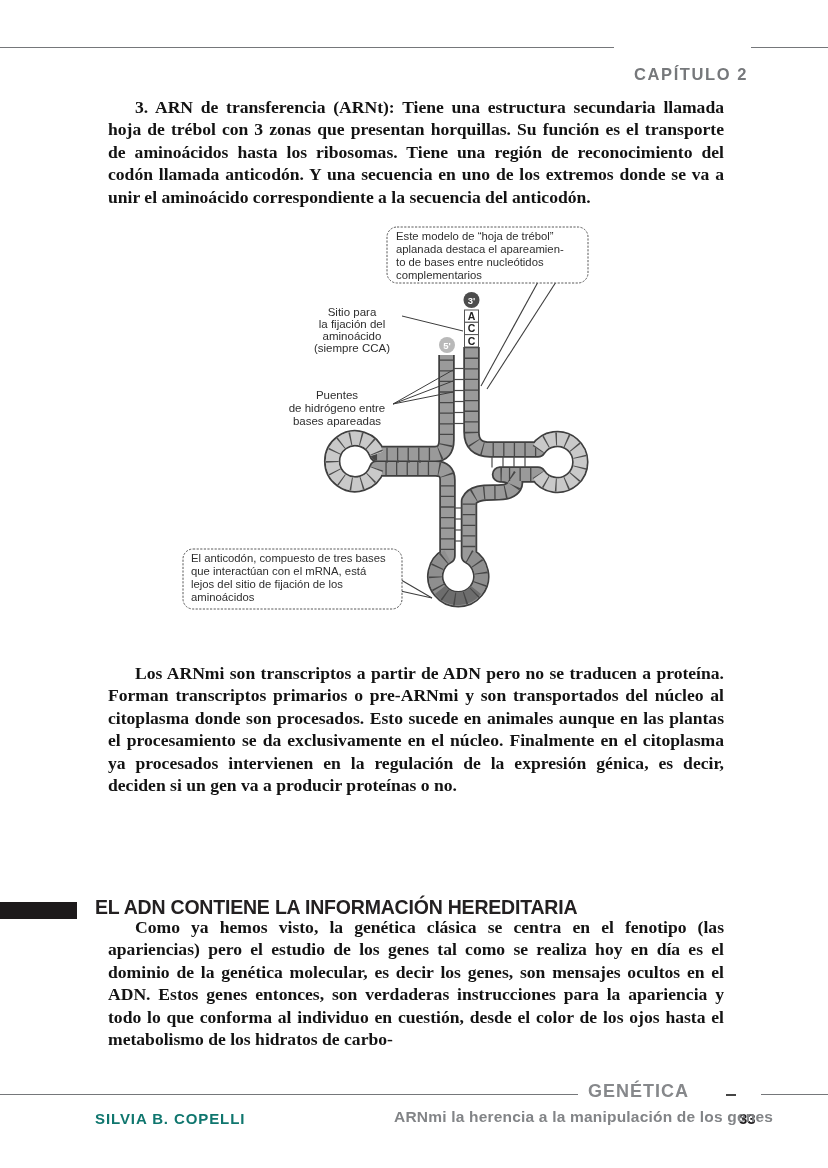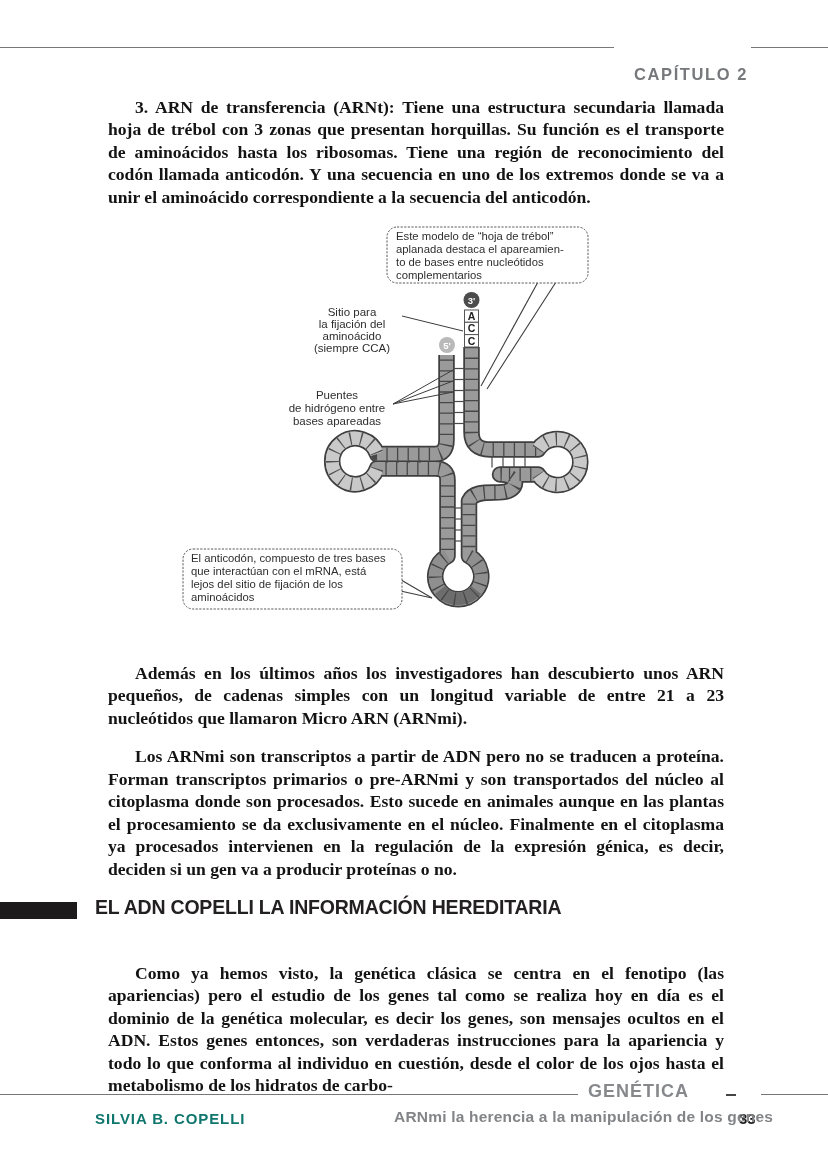--- a/index.html
+++ b/index.html
@@ -147,28 +147,27 @@
     <rect x="294.5" y="92" width="14" height="12.3" fill="#ffffff" stroke="#555555"></rect>
     <rect x="294.5" y="104.3" width="14" height="12.3" fill="#ffffff" stroke="#555555"></rect>
     <rect x="294.5" y="116.6" width="14" height="12.4" fill="#ffffff" stroke="#555555"></rect>
     <text class="base" x="301.5" y="101.8" text-anchor="middle">A</text>
     <text class="base" x="301.5" y="114.1" text-anchor="middle">C</text>
     <text class="base" x="301.5" y="126.5" text-anchor="middle">C</text>
   </g>
 </svg>
 
 <div class="para" style="top:646px;">
-  <p>Además en los últimos años los investigadores han descubierto unos ARN pequeños, de cadenas simples con un longitud variable de entre 21 a 23 nucleótidos que llamaron Micro ARN (ARNmi).</p>
   <p>Los ARNmi son transcriptos a partir de ADN pero no se traducen a proteína. Forman transcriptos primarios o pre-ARNmi y son transportados del núcleo al citoplasma donde son procesados. Esto sucede en animales aunque en las plantas el procesamiento se da exclusivamente en el núcleo. Finalmente en el citoplasma ya procesados intervienen en la regulación de la expresión génica, es decir, deciden si un gen va a producir proteínas o no.</p>
 </div>
 
 <div class="section-bar"></div>
-<h2 class="section-title" style="margin:0;">EL ADN COPELLI LA INFORMACIÓN HEREDITARIA</h2>
+<h2 class="section-title" style="margin:0;">EL ADN CONTIENE LA INFORMACIÓN HEREDITARIA</h2>
 
-<div class="para" style="top:946px;">
+<div class="para" style="top:900px;">
   <p>Como ya hemos visto, la genética clásica se centra en el fenotipo (las apariencias) pero el estudio de los genes tal como se realiza hoy en día es el dominio de la genética molecular, es decir los genes, son mensajes ocultos en el ADN. Estos genes entonces, son verdaderas instrucciones para la apariencia y todo lo que conforma al individuo en cuestión, desde el color de los ojos hasta el metabolismo de los hidratos de carbo-</p>
 </div>
 
 <div class="rule" style="left:0;top:1094px;width:578px;"></div>
 <div class="footer-series">GENÉTICA</div>
 <div class="rule-dark" style="left:726px;top:1094px;width:10px;"></div>
 <div class="footer-page">33</div>
 <div class="rule" style="left:761px;top:1094px;width:67px;"></div>
 <div class="footer-author">SILVIA B. COPELLI</div>
 <div class="footer-subtitle">ARNmi la herencia a la manipulación de los genes</div>

